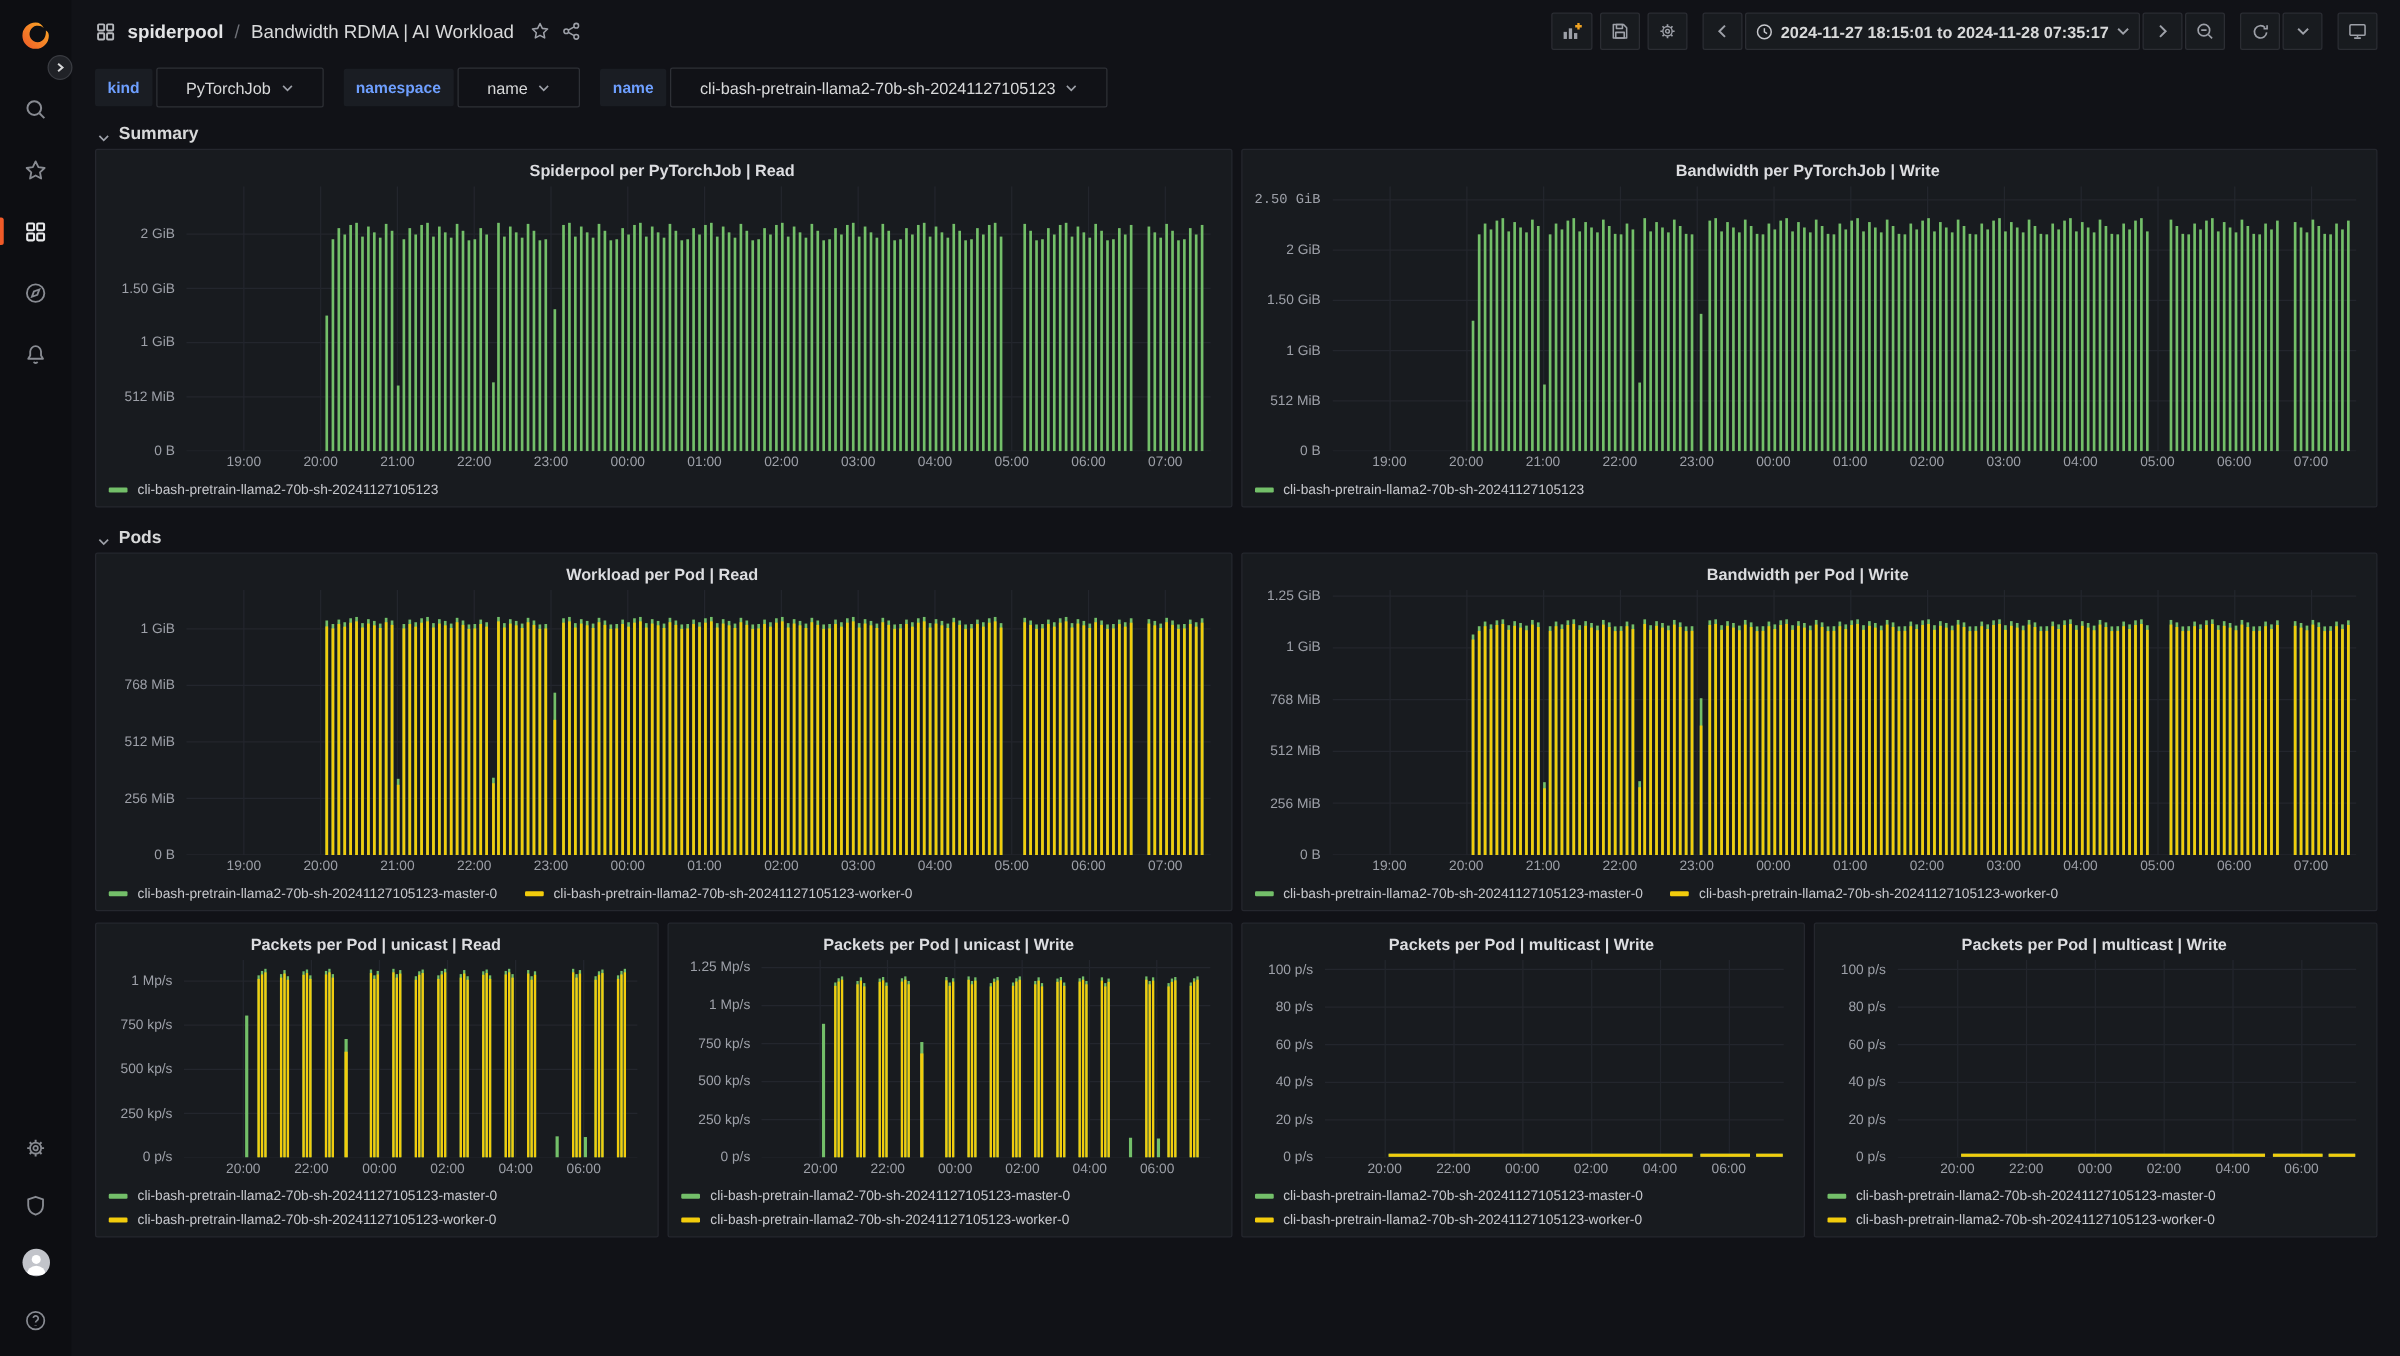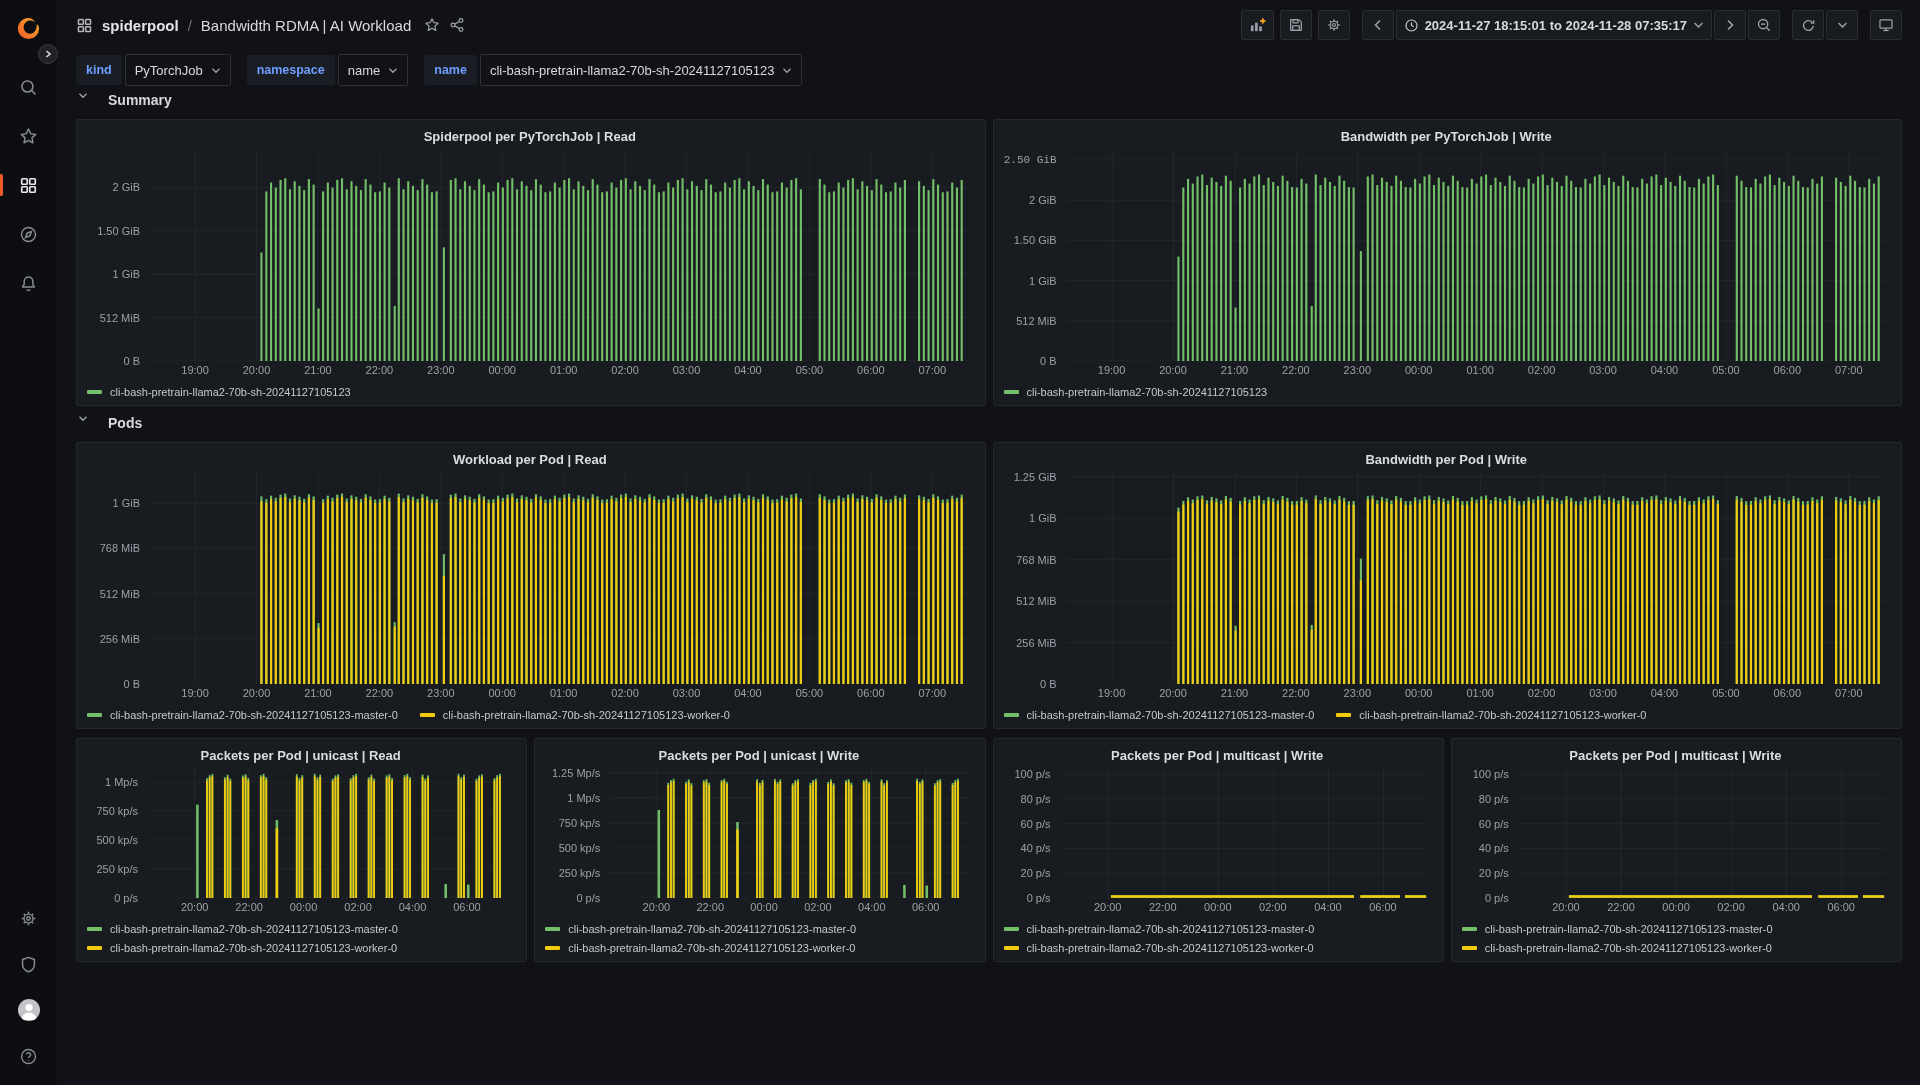--- a/index.html
+++ b/index.html
@@ -29,29 +29,29 @@
   .tb-right{display:flex;align-items:center;gap:6px;}
   .tbtn{height:30px;min-width:32px;padding:0 7px;border:1px solid #2b2d33;background:#181b1f;border-radius:2px;
         display:flex;align-items:center;justify-content:center;color:#9da0a8;gap:6px;cursor:pointer;box-sizing:border-box;}
   .tgroup{display:flex;gap:2px;margin-left:6px;}
   .time-btn{font-size:13px;font-weight:600;color:#d8d9da;white-space:nowrap;}
   
   .var-row{height:36px;display:flex;align-items:center;gap:16px;margin:2px 0 4px 0;}
   .var-pair{display:flex;align-items:center;}
   .var-label{height:30px;display:flex;align-items:center;padding:0 10px;background:#1a1d23;border-radius:2px;
              color:#6e9fff;font-size:12.5px;font-weight:bold;margin-right:3px;}
-  .var-value{height:30px;display:flex;align-items:center;gap:8px;padding:0 9px;background:#111217;
+  .var-value{height:30px;display:flex;align-items:center;gap:8px;padding:0 23px;background:#111217;
              border:1px solid #2e3036;border-radius:2px;font-size:13px;color:#d8d9da;cursor:pointer;white-space:nowrap;}
   
-  .section-header{display:flex;align-items:flex-start;gap:20px;font-size:14px;font-weight:bold;color:#d8d9da;
+  .section-header{display:flex;align-items:flex-end;gap:7px;font-size:14px;font-weight:bold;color:#d8d9da;
                   height:22px;margin:2px 0 5px 2px;cursor:pointer;}
   .section-header .chev{color:#9da0a8;display:flex;}
   .rowgrid{display:grid;gap:7px;margin-bottom:9px;}
   .cols2{grid-template-columns:1fr 1fr;height:287px;}
-  .cols4{grid-template-columns:repeat(4,1fr);height:224px;}
+  .cols4{grid-template-columns:repeat(4,1fr);height:252px;}
   
   .panel{background:#181b1f;border:1px solid #25272e;border-radius:2px;display:flex;flex-direction:column;
          padding:7px 12px 5px 10px;min-width:0;box-sizing:border-box;}
   .panel-title{text-align:center;font-size:13px;font-weight:bold;color:#dcdde0;height:20px;line-height:20px;
                white-space:nowrap;overflow:hidden;cursor:pointer;}
   .plot-zone{flex:1;display:flex;position:relative;margin-top:2px;min-height:0;}
   .ylabels{position:relative;flex:none;}
   .ylabels span{position:absolute;right:9px;transform:translateY(-50%);font-size:11px;color:#9da0a8;white-space:nowrap;}
   .plot{flex:1;position:relative;margin-right:4px;}
   .plot svg{position:absolute;inset:0;width:100%;height:100%;display:block;}

